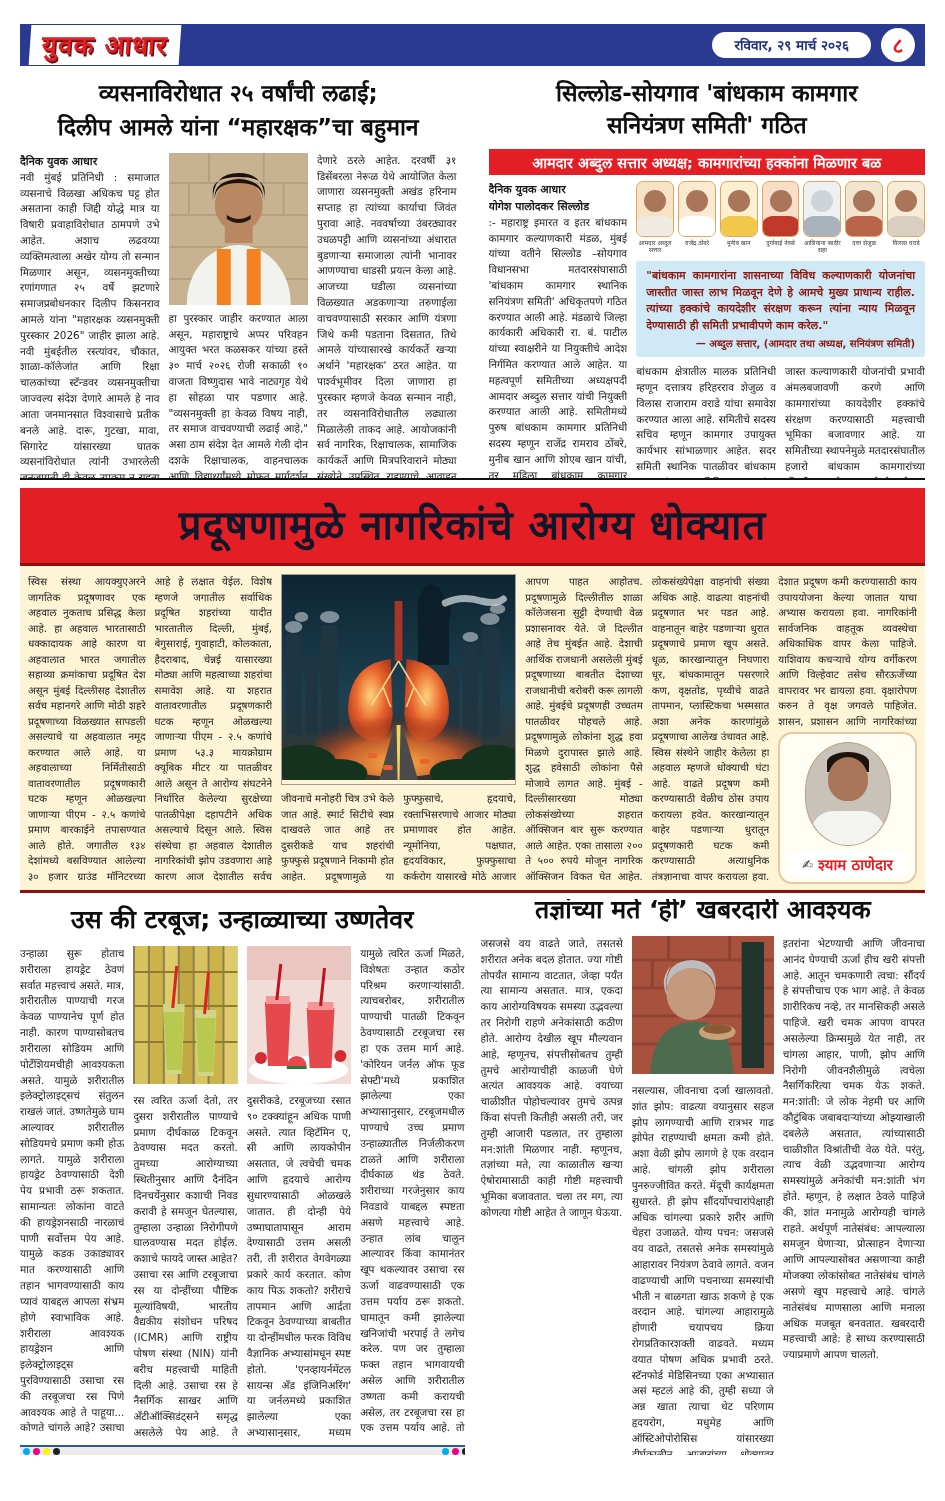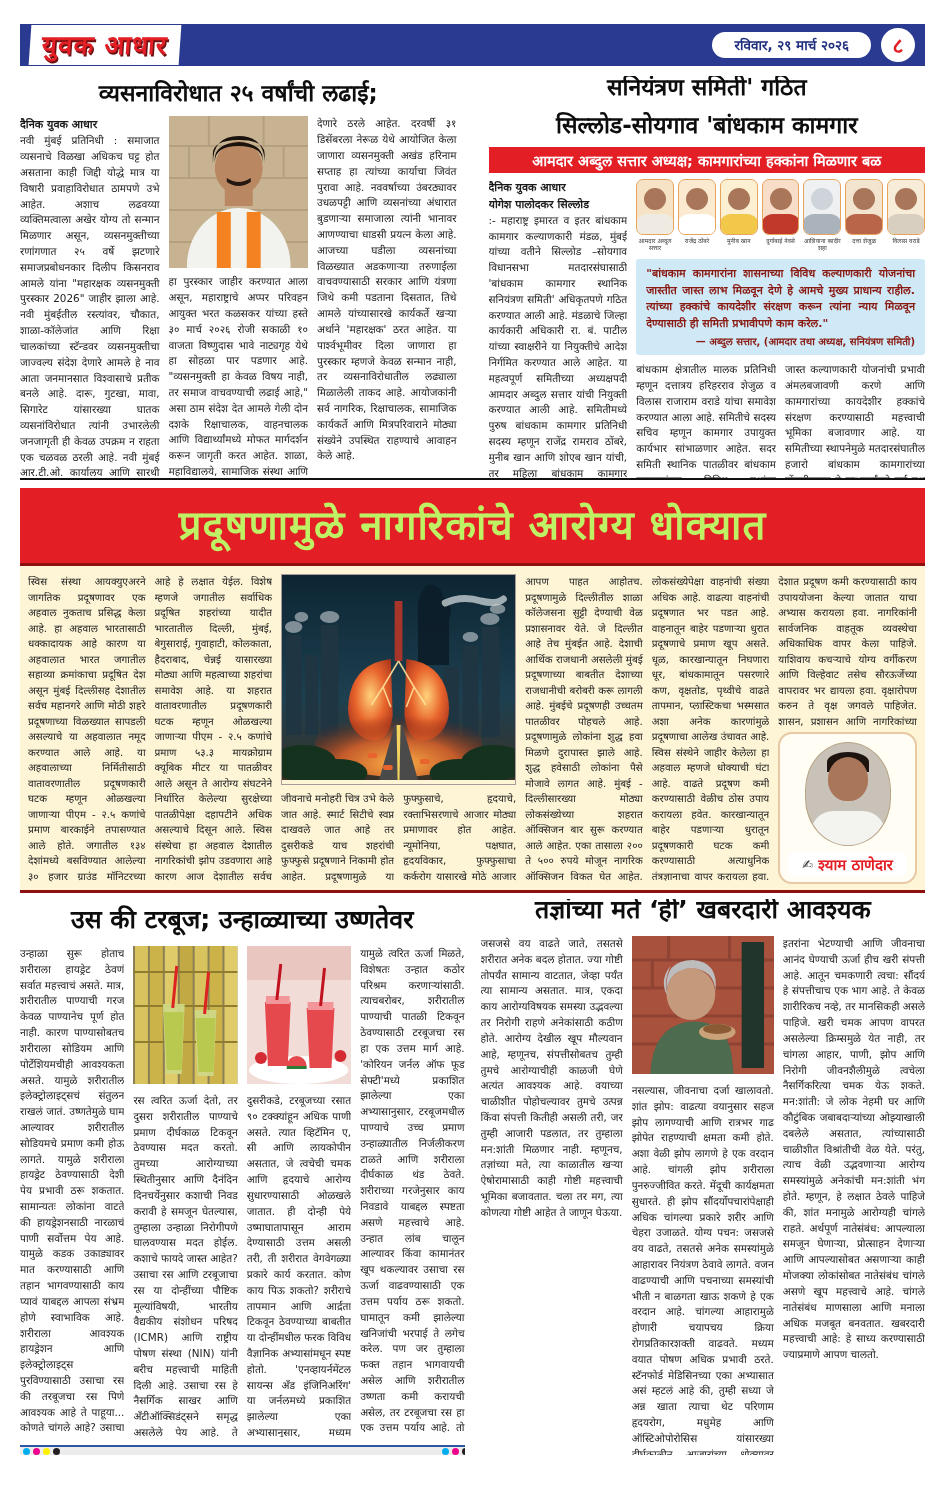--- a/index.html
+++ b/index.html
@@ -42,21 +42,21 @@
     position:relative;overflow:hidden;}
   .member-pic .head{position:absolute;left:50%;top:8px;transform:translateX(-50%);
     width:22px;height:22px;border-radius:50%;background:#a9765a;}
   .member-pic .torso{position:absolute;left:50%;bottom:-6px;transform:translateX(-50%);
     width:40px;height:26px;border-radius:12px 12px 0 0;}
   .member-name{font-size:6px;line-height:1.2;margin-top:2px;color:#333;}
   .quote-box{background:#cfe9f6;border-radius:3px;padding:7px 10px;margin-bottom:7px;}
   .quote-text{color:#8a1b14;font-weight:700;font-size:11px;line-height:1.5;text-align:justify;}
   .quote-attr{color:#8a1b14;font-weight:700;font-size:10px;text-align:right;margin-top:2px;}
   
-  .banner{background:#e31e25;color:#bef264;font-weight:800;font-size:40px;
+  .banner{background:#e31e25;color:#0f172a;font-weight:800;font-size:40px;
     text-align:center;padding:8px 0 12px;margin-top:8px;letter-spacing:1px;}
   .cream{background:#fdf5d6;border-top:3px solid #8d0f0f;border-bottom:3px solid #8d0f0f;
     padding:8px 8px 6px;height:330px;overflow:hidden;display:flex;gap:9px;margin-bottom:6px;}
   .cream .body-text{font-size:10.2px;}
   .cream-mid{flex:2 2 0;display:flex;flex-direction:column;gap:6px;overflow:hidden;}
   .cream-mid .subcols{display:flex;gap:9px;flex:1;overflow:hidden;}
   .cream-c7{flex:1.18 1.18 0;display:flex;flex-direction:column;overflow:hidden;}
   .author-card{margin-top:6px;border:2px solid #e8c9a4;background:#fffdf4;
     border-radius:14px;padding:8px 8px 6px;text-align:center;}
   .author-oval{width:86px;height:104px;border-radius:50%/46%;margin:0 auto;
@@ -95,20 +95,21 @@
     <div class="mast-right">
       <span class="date-pill">रविवार, २९ मार्च २०२६</span>
       <span class="page-circle">८</span>
     </div>
   </div>
 
   <div class="top-section">
 
     <div class="top-left">
       <div class="headline">व्यसनाविरोधात २५ वर्षांची लढाई;</div>
+      <div class="headline" style="margin-top:-4px;margin-bottom:10px;">दिलीप आमले यांना “महारक्षक”चा बहुमान</div>
       <div class="cols">
         <div class="col">
           <div class="byline">दैनिक युवक आधार</div>
           <div class="body-text">नवी मुंबई प्रतिनिधी : समाजात व्यसनाचे विळखा अधिकच घट्ट होत असताना काही जिद्दी योद्धे मात्र या विषारी प्रवाहाविरोधात ठामपणे उभे आहेत. अशाच लढवय्या व्यक्तिमत्वाला अखेर योग्य तो सन्मान मिळणार असून, व्यसनमुक्तीच्या रणांगणात २५ वर्षे झटणारे समाजप्रबोधनकार दिलीप किसनराव आमले यांना "महारक्षक व्यसनमुक्ती पुरस्कार 2026" जाहीर झाला आहे. नवी मुंबईतील रस्त्यांवर, चौकात, शाळा-कॉलेजांत आणि रिक्षा चालकांच्या स्टॅन्डवर व्यसनमुक्तीचा जाज्वल्य संदेश देणारे आमले हे नाव आता जनमानसात विश्वासाचे प्रतीक बनले आहे. दारू, गुटखा, मावा, सिगारेट यांसारख्या घातक व्यसनांविरोधात त्यांनी उभारलेली जनजागृती ही केवळ उपक्रम न राहता एक चळवळ ठरली आहे. नवी मुंबई आर.टी.ओ. कार्यालय आणि सारथी सुरक्षा यांच्या पुढाकारातून</div>
         </div>
         <div class="col">
           <div class="photo-frame" style="height:152px;">
             <svg width="100%" height="152" viewBox="0 0 140 152" preserveAspectRatio="none">
               <rect width="140" height="152" fill="#c7b391"></rect>
               <g stroke="#b4a07e" stroke-width="2">
@@ -133,22 +134,22 @@
           </div>
           <div class="body-text" style="margin-top:6px;">हा पुरस्कार जाहीर करण्यात आला असून, महाराष्ट्राचे अप्पर परिवहन आयुक्त भरत कळसकर यांच्या हस्ते ३० मार्च २०२६ रोजी सकाळी १० वाजता विष्णुदास भावे नाट्यगृह येथे हा सोहळा पार पडणार आहे. "व्यसनमुक्ती हा केवळ विषय नाही, तर समाज वाचवण्याची लढाई आहे," असा ठाम संदेश देत आमले गेली दोन दशके रिक्षाचालक, वाहनचालक आणि विद्यार्थ्यांमध्ये मोफत मार्गदर्शन करून जागृती करत आहेत. शाळा, महाविद्यालये, सामाजिक संस्था आणि युनियनमध्ये त्यांनी राबवलेले कार्यक्रम अनेकांना नवजीवन</div>
         </div>
         <div class="col">
           <div class="body-text">देणारे ठरले आहेत. दरवर्षी ३१ डिसेंबरला नेरूळ येथे आयोजित केला जाणारा व्यसनमुक्ती अखंड हरिनाम सप्ताह हा त्यांच्या कार्याचा जिवंत पुरावा आहे. नववर्षाच्या उंबरठ्यावर उधळपट्टी आणि व्यसनांच्या अंधारात बुडणाऱ्या समाजाला त्यांनी भानावर आणण्याचा धाडसी प्रयत्न केला आहे. आजच्या घडीला व्यसनांच्या विळख्यात अडकणाऱ्या तरुणाईला वाचवण्यासाठी सरकार आणि यंत्रणा जिथे कमी पडताना दिसतात, तिथे आमले यांच्यासारखे कार्यकर्ते खऱ्या अर्थाने 'महारक्षक' ठरत आहेत. या पार्श्वभूमीवर दिला जाणारा हा पुरस्कार म्हणजे केवळ सन्मान नाही, तर व्यसनाविरोधातील लढ्याला मिळालेली ताकद आहे. आयोजकांनी सर्व नागरिक, रिक्षाचालक, सामाजिक कार्यकर्ते आणि मित्रपरिवाराने मोठ्या संख्येने उपस्थित राहण्याचे आवाहन केले आहे.</div>
         </div>
       </div>
     </div>
 
     <div class="top-right">
+      <div class="headline">सिल्लोड-सोयगाव 'बांधकाम कामगार</div>
       <div class="headline" style="margin-top:-4px;margin-bottom:8px;">सनियंत्रण समिती' गठित</div>
-      <div class="headline">सिल्लोड-सोयगाव 'बांधकाम कामगार</div>
       <div class="red-strip">आमदार अब्दुल सत्तार अध्यक्ष; कामगारांच्या हक्कांना मिळणार बळ</div>
       <div class="cols">
         <div class="col" style="flex:0.96;">
           <div class="byline">दैनिक युवक आधार</div>
           <div class="byline">योगेश पालोदकर सिल्लोड</div>
           <div class="body-text">:- महाराष्ट्र इमारत व इतर बांधकाम कामगार कल्याणकारी मंडळ, मुंबई यांच्या वतीने सिल्लोड –सोयगाव विधानसभा मतदारसंघासाठी 'बांधकाम कामगार स्थानिक सनियंत्रण समिती' अधिकृतपणे गठित करण्यात आली आहे. मंडळाचे जिल्हा कार्यकारी अधिकारी रा. बं. पाटील यांच्या स्वाक्षरीने या नियुक्तीचे आदेश निर्गमित करण्यात आले आहेत. या महत्वपूर्ण समितीच्या अध्यक्षपदी आमदार अब्दुल सत्तार यांची नियुक्ती करण्यात आली आहे. समितीमध्ये पुरुष बांधकाम कामगार प्रतिनिधी सदस्य म्हणून राजेंद्र रामराव ठोंबरे, मुनीब खान आणि शोएब खान यांची, तर महिला बांधकाम कामगार प्रतिनिधी सदस्य म्हणून दुर्गाबाई नेवसे आणि आशियाना कादीर शहा यांची निवड करण्यात आली आहे. याव्यतिरिक्त,</div>
         </div>
         <div style="flex:2;overflow:hidden;">
           <div class="member-row">
             <div class="member">

